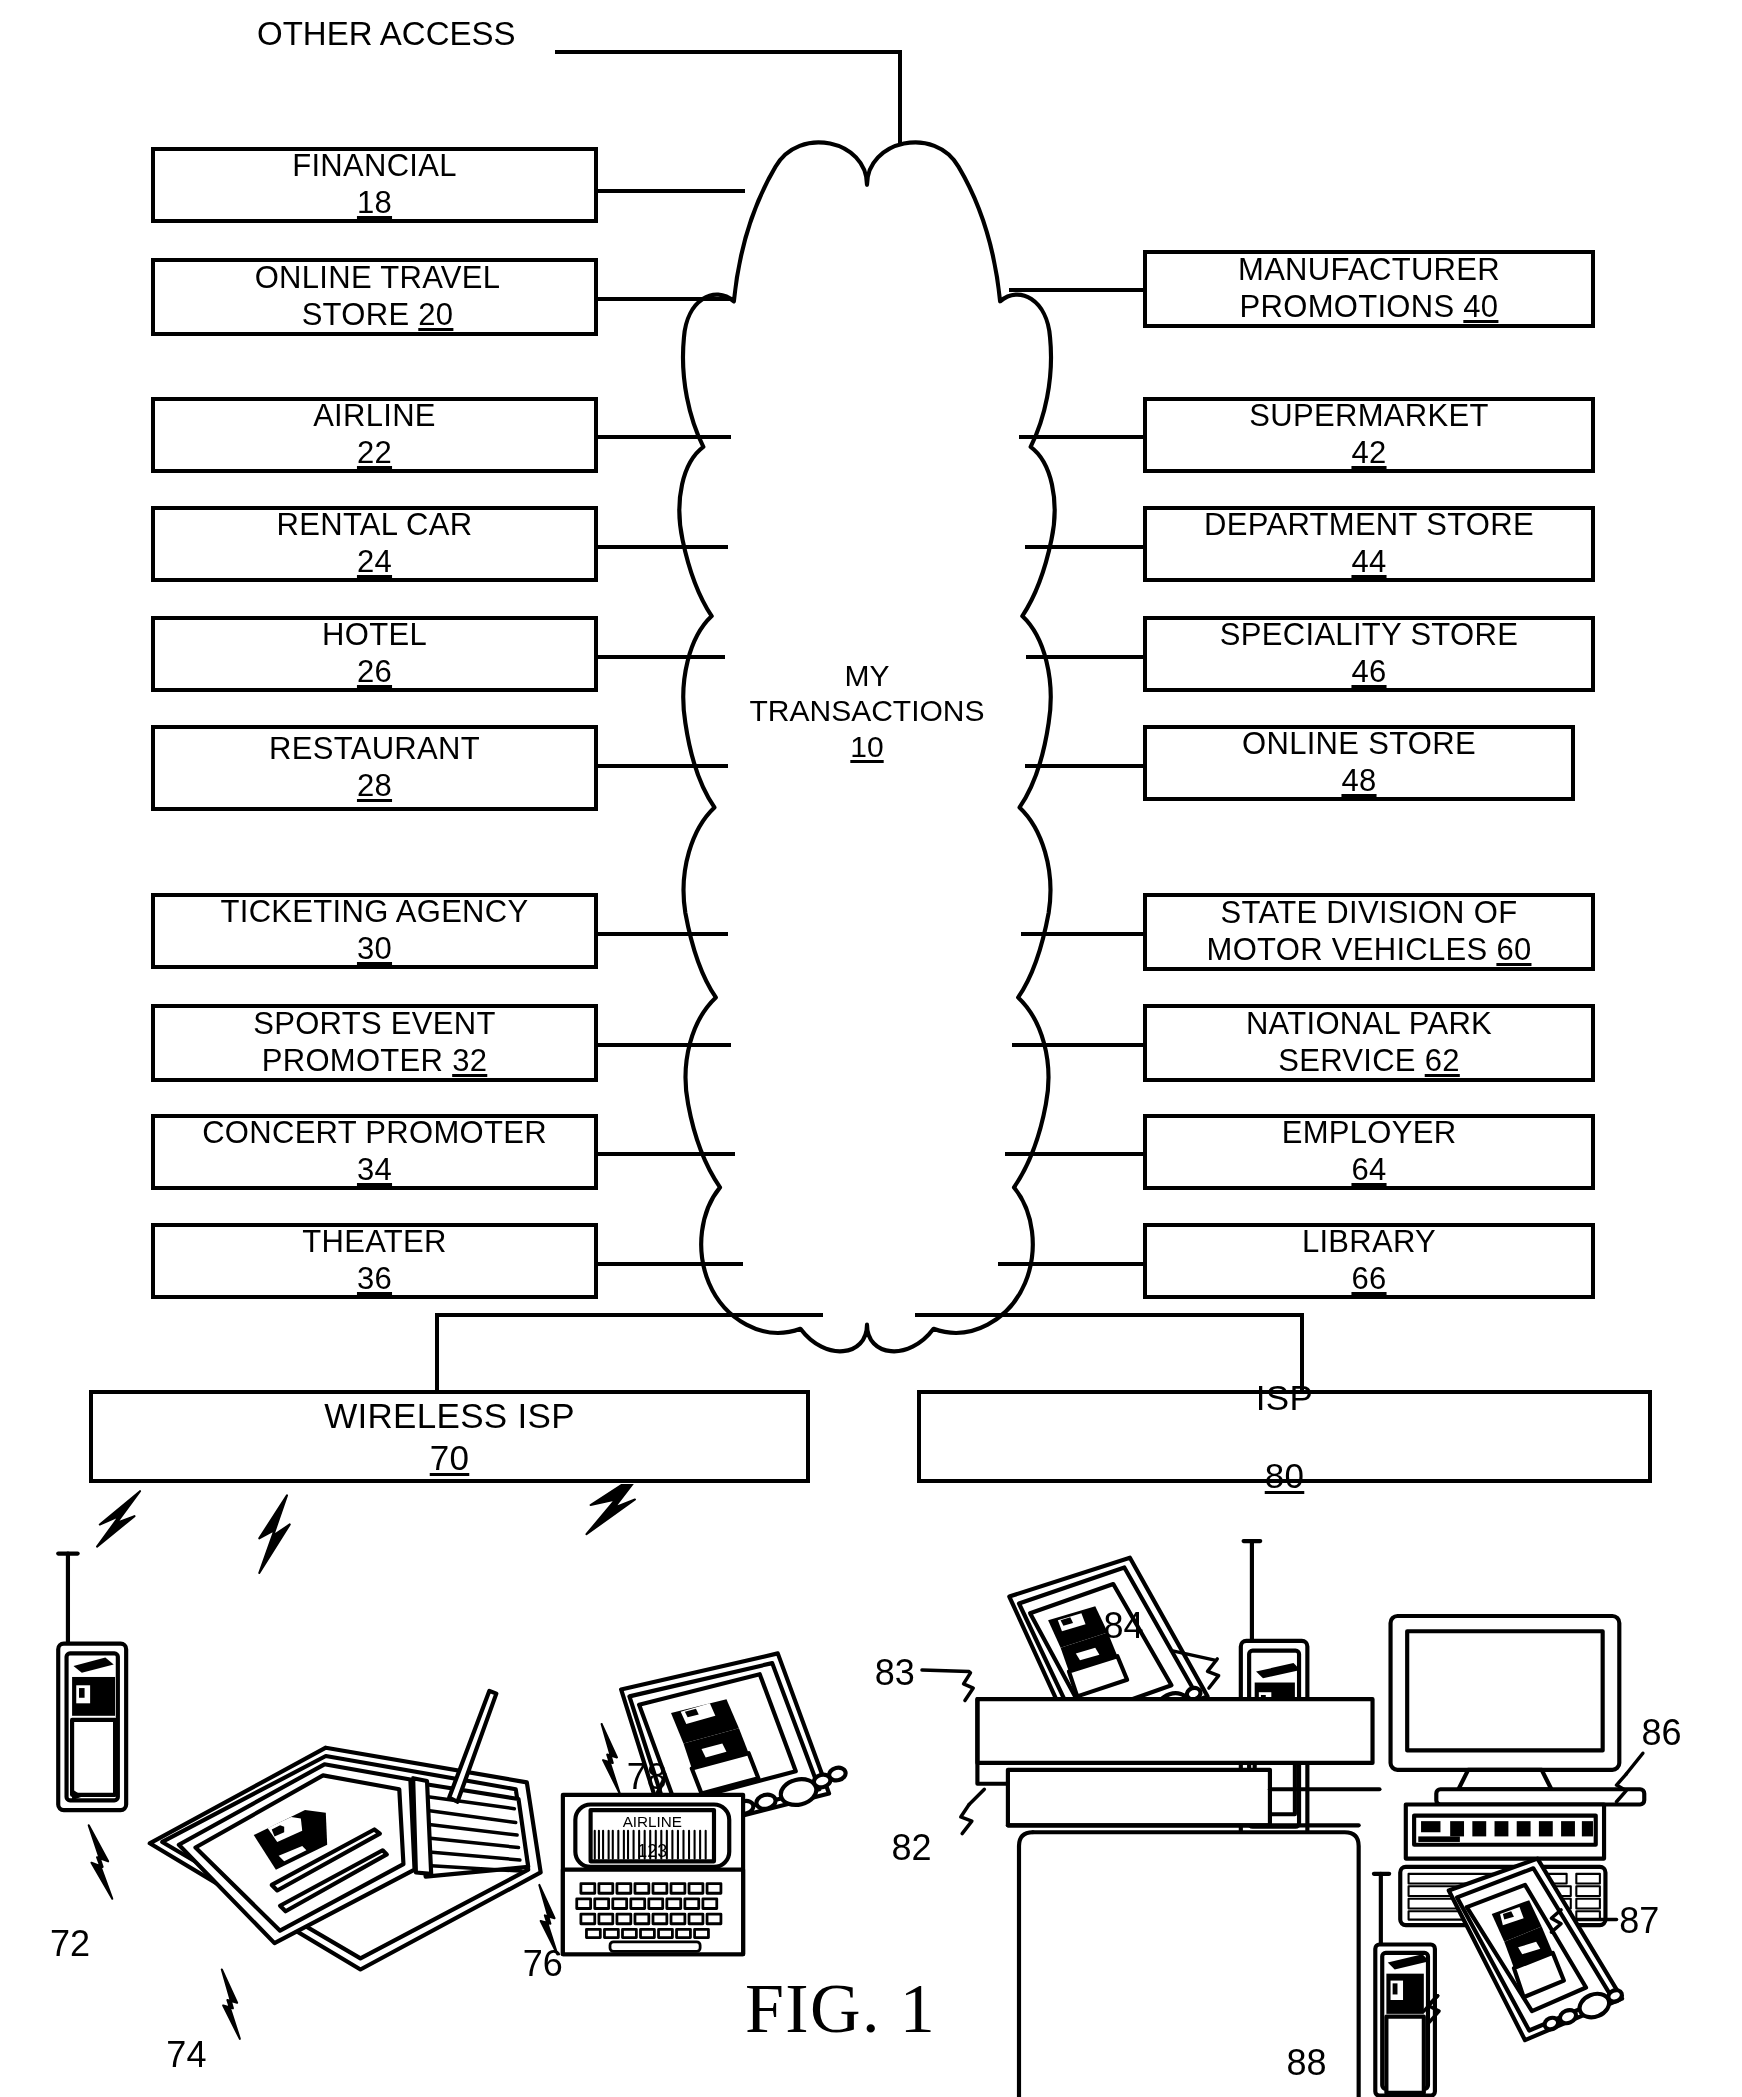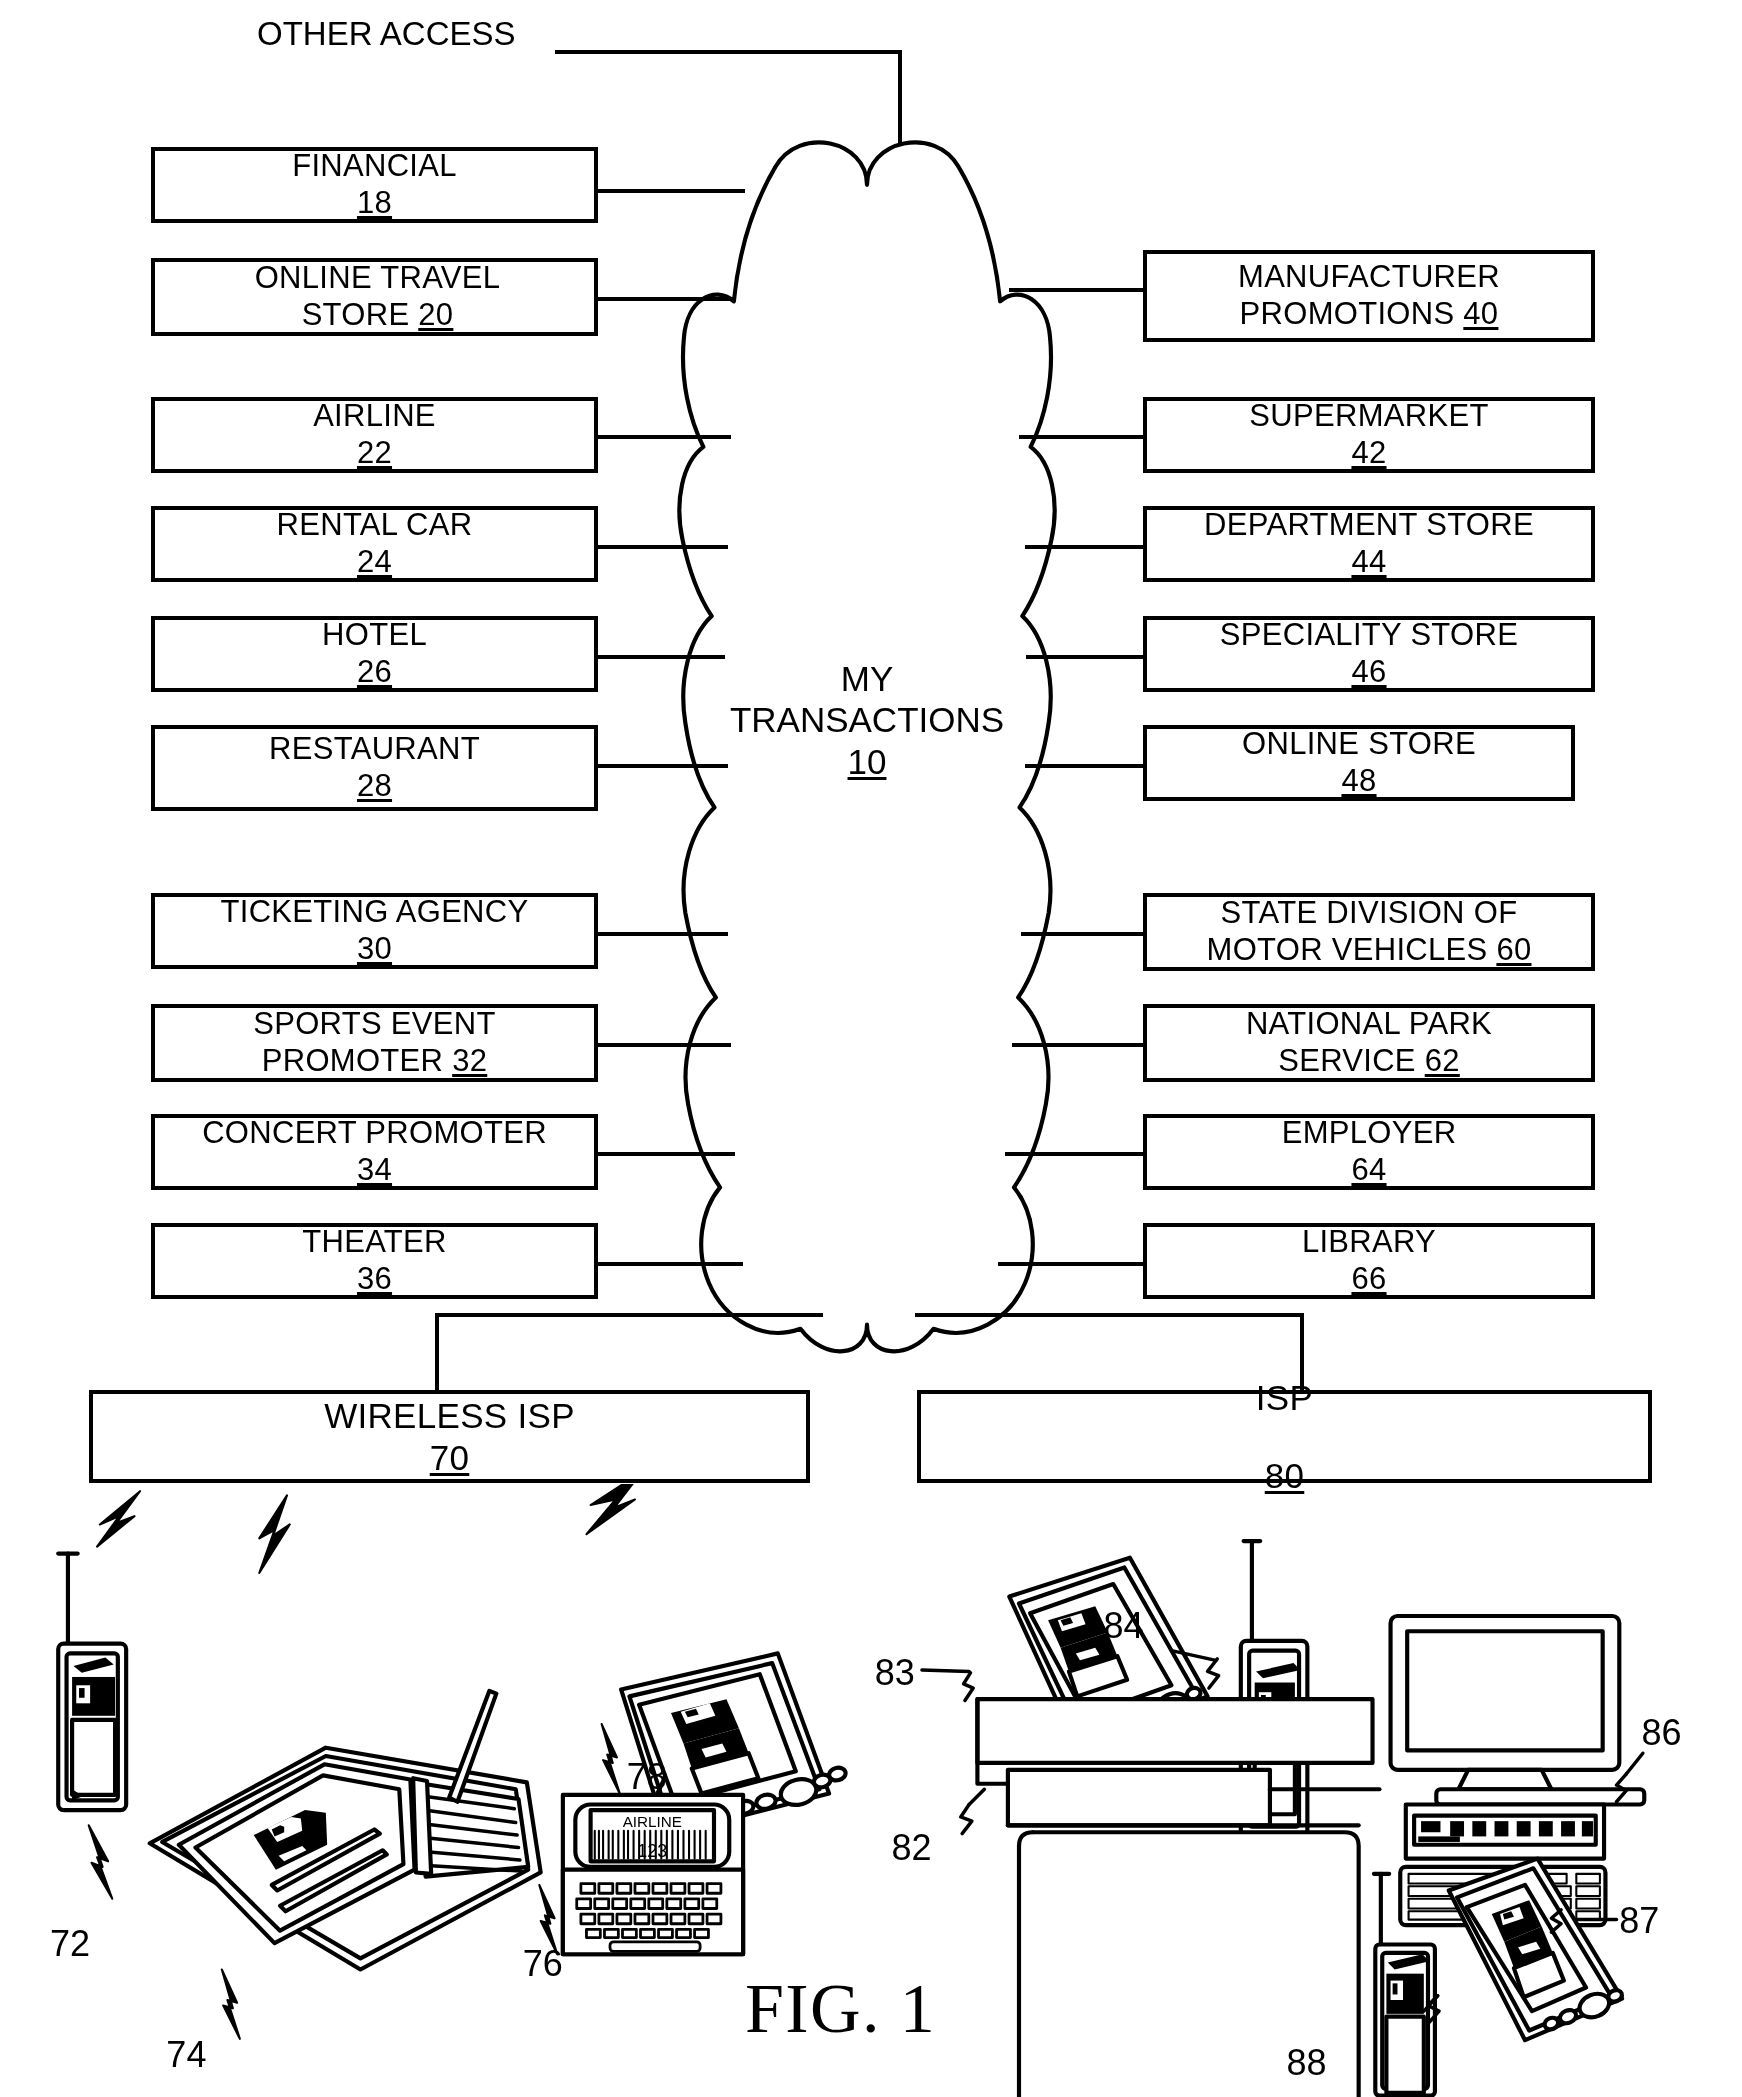--- a/index.html
+++ b/index.html
@@ -65,21 +65,21 @@
     top: 121px;
     width: 416px;
     height: 1255px;
   }
   #cloud-label {
     position: absolute;
     left: 0;
     top: 537px;
     width: 416px;
     text-align: center;
-    font-size: 35px;
+    font-size: 30px;
     line-height: 1.18;
   }
   #cloud-label .ref {
     text-decoration: underline;
     text-underline-offset: 2.8px;
     text-decoration-thickness: 2.8px;
   }
 
   
   #other-access-label {
@@ -206,21 +206,21 @@
     <div class="nb-line num"><span class="ref">34</span></div>
   </div>
   <div class="hline" style="left:596px; top:1152px; width:139px;"></div>
 
   <div class="node-box" style="left:151px; top:1223px; width:447px; height:76px;">
     <div class="nb-line">THEATER</div>
     <div class="nb-line num"><span class="ref">36</span></div>
   </div>
   <div class="hline" style="left:596px; top:1262px; width:147px;"></div>
 
-  <div class="node-box" style="left:1143px; top:250px; width:452px; height:92px;">
+  <div class="node-box" style="left:1143px; top:250px; width:452px; height:78px;">
     <div class="nb-line">MANUFACTURER</div>
     <div class="nb-line num"><span>PROMOTIONS </span><span class="ref">40</span></div>
   </div>
   <div class="hline" style="left:1009px; top:288px; width:135px;"></div>
 
   <div class="node-box" style="left:1143px; top:397px; width:452px; height:76px;">
     <div class="nb-line">SUPERMARKET</div>
     <div class="nb-line num"><span class="ref">42</span></div>
   </div>
   <div class="hline" style="left:1019px; top:435px; width:125px;"></div>

